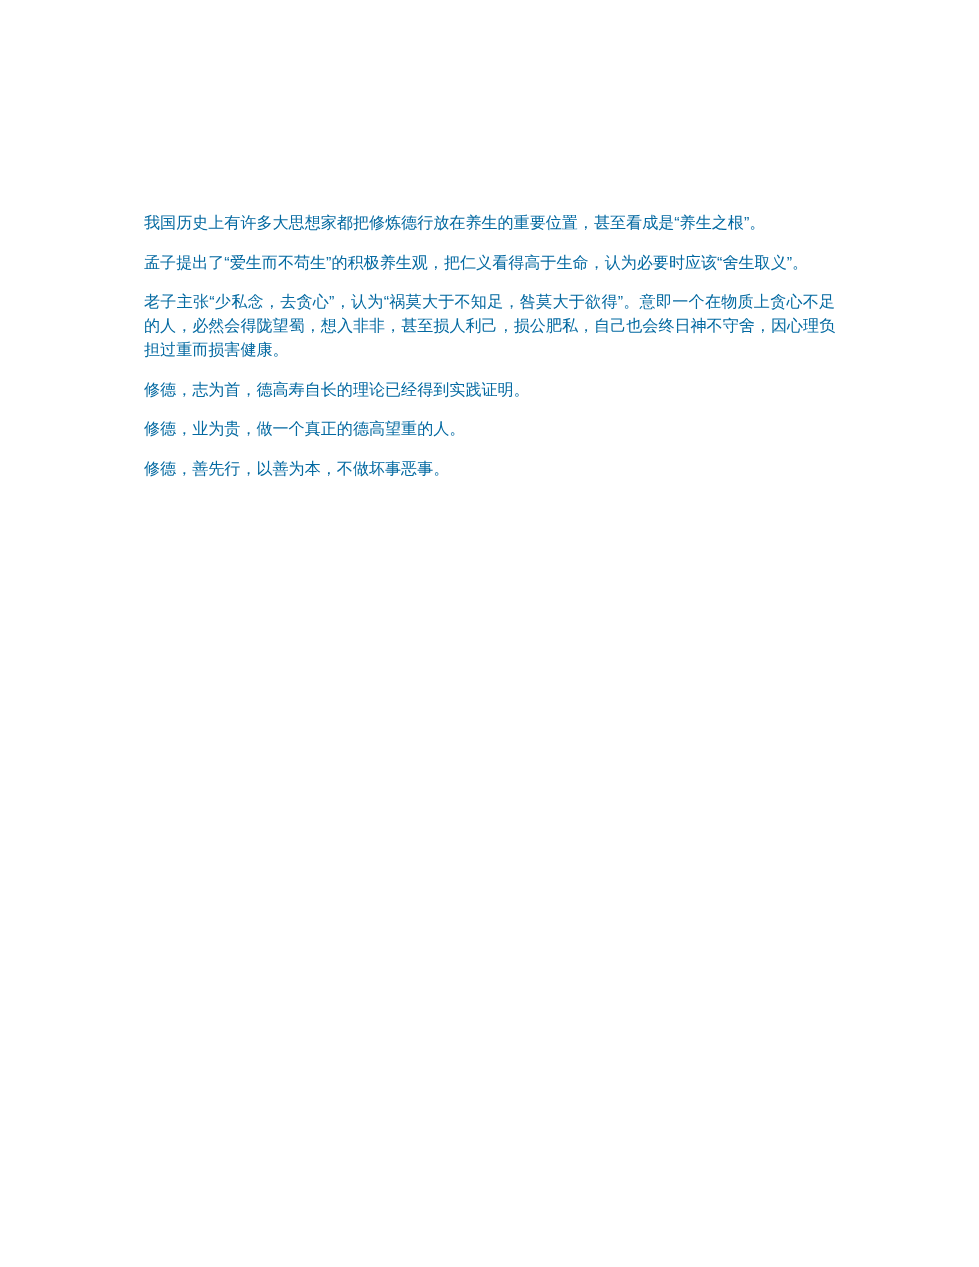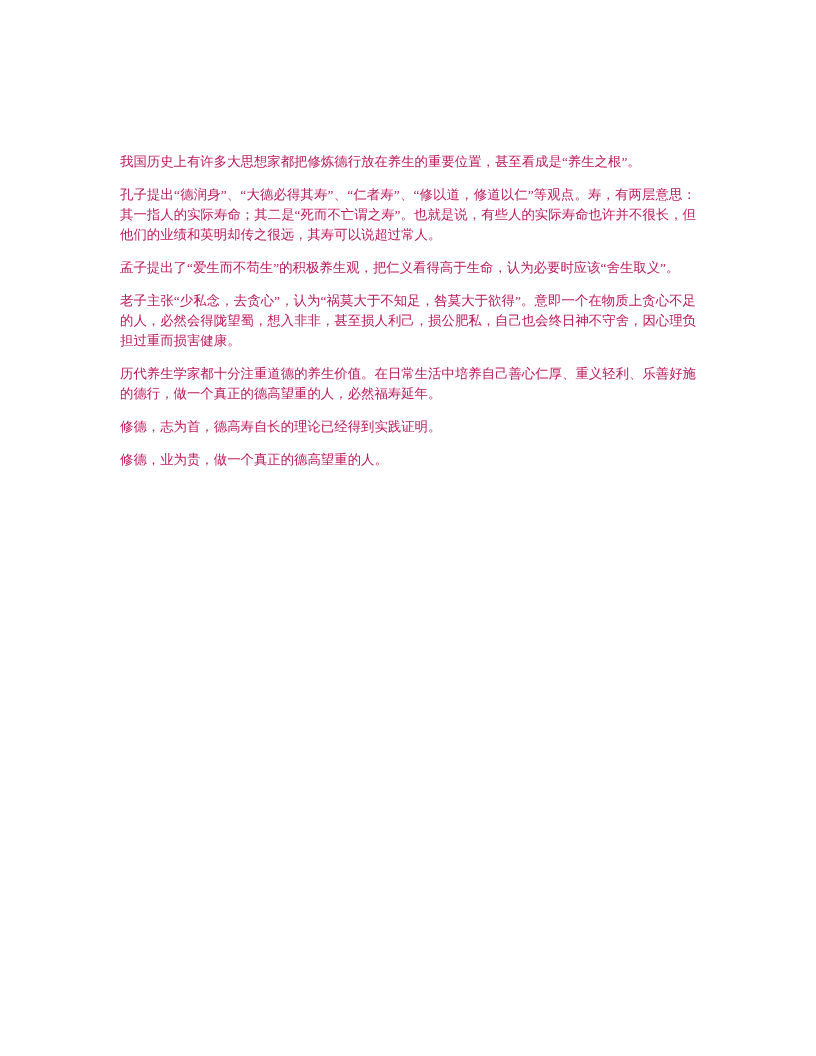--- a/index.html
+++ b/index.html
@@ -9,38 +9,37 @@
     }
     body {
       width: 816px;
       height: 1056px;
       position: relative;
       overflow: hidden;
     }
     .page {
       position: absolute;
       left: 120px;
-      top: 152px;
+      top: 176px;
       width: 576px;
-      color: #be185d;
-      font-family: Liberation Serif, serif;
+      color: #0369a1;
+      font-family: Liberation Sans, sans-serif;
       font-size: 13.4px;
       line-height: 20px;
     }
     .para {
       margin: 0 0 13px 0;
       text-align: justify;
       text-justify: inter-character;
       letter-spacing: 0px;
     }
   </style>
 </head>
 <body>
 
 <div class="page">
   <p class="para">我国历史上有许多大思想家都把修炼德行放在养生的重要位置，甚至看成是“养生之根”。</p>
-  <p class="para">孔子提出“德润身”、“大德必得其寿”、“仁者寿”、“修以道，修道以仁”等观点。寿，有两层意思：其一指人的实际寿命；其二是“死而不亡谓之寿”。也就是说，有些人的实际寿命也许并不很长，但他们的业绩和英明却传之很远，其寿可以说超过常人。</p>
   <p class="para">孟子提出了“爱生而不苟生”的积极养生观，把仁义看得高于生命，认为必要时应该“舍生取义”。</p>
   <p class="para">老子主张“少私念，去贪心”，认为“祸莫大于不知足，咎莫大于欲得”。意即一个在物质上贪心不足的人，必然会得陇望蜀，想入非非，甚至损人利己，损公肥私，自己也会终日神不守舍，因心理负担过重而损害健康。</p>
-  <p class="para">历代养生学家都十分注重道德的养生价值。在日常生活中培养自己善心仁厚、重义轻利、乐善好施的德行，做一个真正的德高望重的人，必然福寿延年。</p>
   <p class="para">修德，志为首，德高寿自长的理论已经得到实践证明。</p>
   <p class="para">修德，业为贵，做一个真正的德高望重的人。</p>
+  <p class="para">修德，善先行，以善为本，不做坏事恶事。</p>
 </div>
 
 </body></html>

